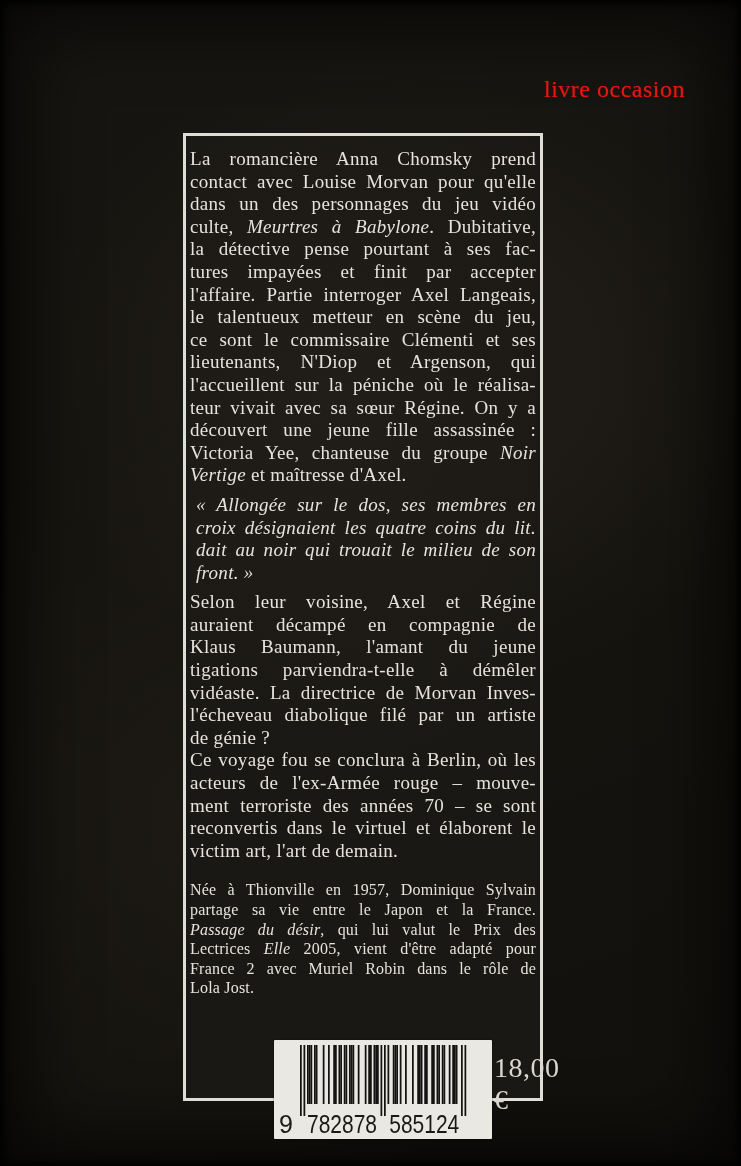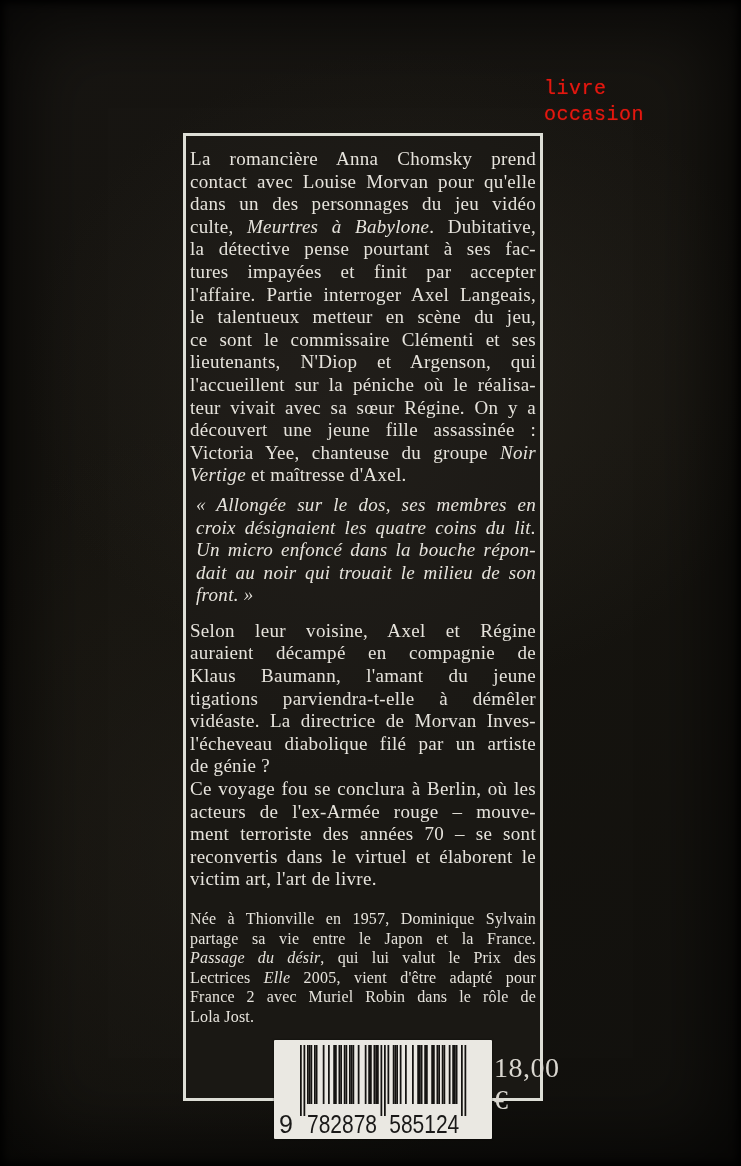--- a/index.html
+++ b/index.html
@@ -7,22 +7,22 @@
     position:relative;width:741px;height:1166px;overflow:hidden;
     background:
       radial-gradient(ellipse 620px 520px at 55% 32%, rgba(48,44,37,.50), rgba(0,0,0,0) 62%),
       radial-gradient(ellipse 520px 640px at 28% 72%, rgba(42,38,31,.35), rgba(0,0,0,0) 65%),
       linear-gradient(160deg,#171512 0%,#16140f 45%,#11100d 100%);
     box-shadow: inset 0 0 70px 24px rgba(0,0,0,.65), inset 0 0 8px 3px #000;
     font-family:"Liberation Serif", serif;
   }
   .condition-label{
     position:absolute;left:544px;top:76px;width:160px;
-    font-family:Liberation Mono, monospace;
-    font-size:20px;line-height:26px;letter-spacing:.5px;
+    font-family:Liberation Serif, serif;
+    font-size:24px;line-height:26px;letter-spacing:.5px;
     color:#e4170f;text-shadow:0 0 1px rgba(228,23,15,.6);
   }
   .frame{
     position:absolute;left:183px;top:133px;width:360px;height:968px;
     box-sizing:border-box;border:3px solid #ddded6;
     background:radial-gradient(ellipse 430px 520px at 42% 28%, #211e1a, #1a1814 72%);
     z-index:1;
   }
   .frame-inner{
     position:absolute;left:4px;right:4px;top:12px;
@@ -71,39 +71,38 @@
           <div class="line">lieutenants, N'Diop et Argenson, qui</div>
           <div class="line">l'accueillent sur la péniche où le réalisa-</div>
           <div class="line">teur vivait avec sa sœur Régine. On y a</div>
           <div class="line">découvert une jeune fille assassinée :</div>
           <div class="line">Victoria Yee, chanteuse du groupe <i>Noir</i></div>
           <div class="line last"><i>Vertige</i> et maîtresse d'Axel.</div>
         </div>
         <div class="para italic" style="margin-top: 7px; margin-left: 6px;">
           <div class="line">« Allongée sur le dos, ses membres en</div>
           <div class="line">croix désignaient les quatre coins du lit.</div>
-          <div class="line">Un micro enfoncé dans la bouche répon-</div>
           <div class="line">dait au noir qui trouait le milieu de son</div>
           <div class="line last">front. »</div>
         </div>
-        <div class="para" style="margin-top: 13px;">
+        <div class="para" style="margin-top: 7px;">
           <div class="line">Selon leur voisine, Axel et Régine</div>
           <div class="line">auraient décampé en compagnie de</div>
           <div class="line">Klaus Baumann, l'amant du jeune</div>
           <div class="line">tigations parviendra-t-elle à démêler</div>
           <div class="line">vidéaste. La directrice de Morvan Inves-</div>
           <div class="line">l'écheveau diabolique filé par un artiste</div>
           <div class="line last">de génie ?</div>
         </div>
         <div class="para" style="margin-top: 0px;">
           <div class="line">Ce voyage fou se conclura à Berlin, où les</div>
           <div class="line">acteurs de l'ex-Armée rouge – mouve-</div>
           <div class="line">ment terroriste des années 70 – se sont</div>
           <div class="line">reconvertis dans le virtuel et élaborent le</div>
-          <div class="line last">victim art, l'art de livre.</div>
+          <div class="line last">victim art, l'art de demain.</div>
         </div>
         <div class="para small" style="margin-top: 18px;">
           <div class="line">Née à Thionville en 1957, Dominique Sylvain</div>
           <div class="line">partage sa vie entre le Japon et la France.</div>
           <div class="line"><i>Passage du désir</i>, qui lui valut le Prix des</div>
           <div class="line">Lectrices <i>Elle</i> 2005, vient d'être adapté pour</div>
           <div class="line">France 2 avec Muriel Robin dans le rôle de</div>
           <div class="line last">Lola Jost.</div>
         </div>
       </div>

